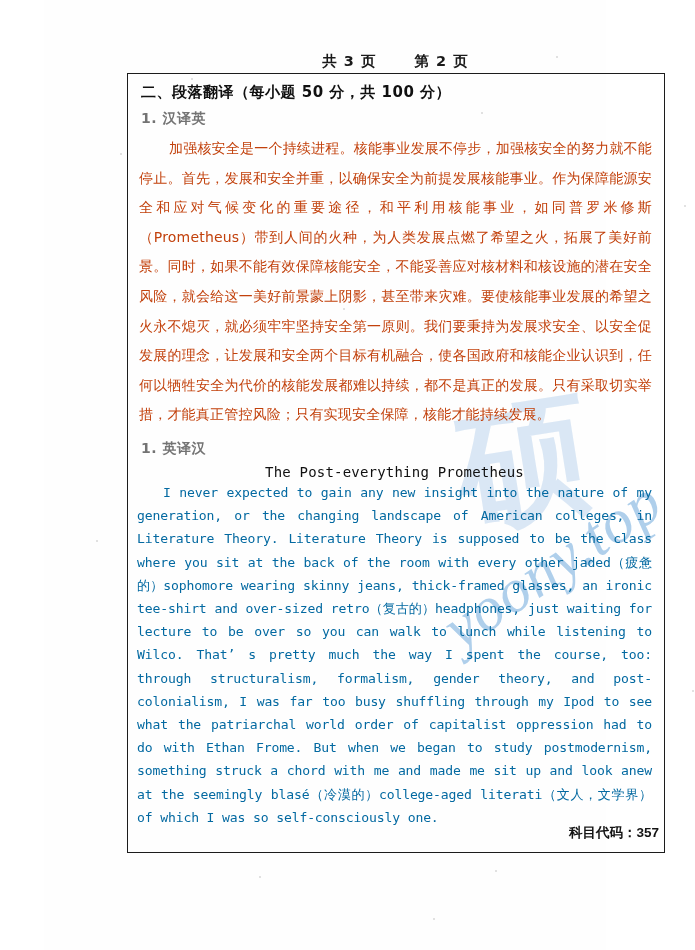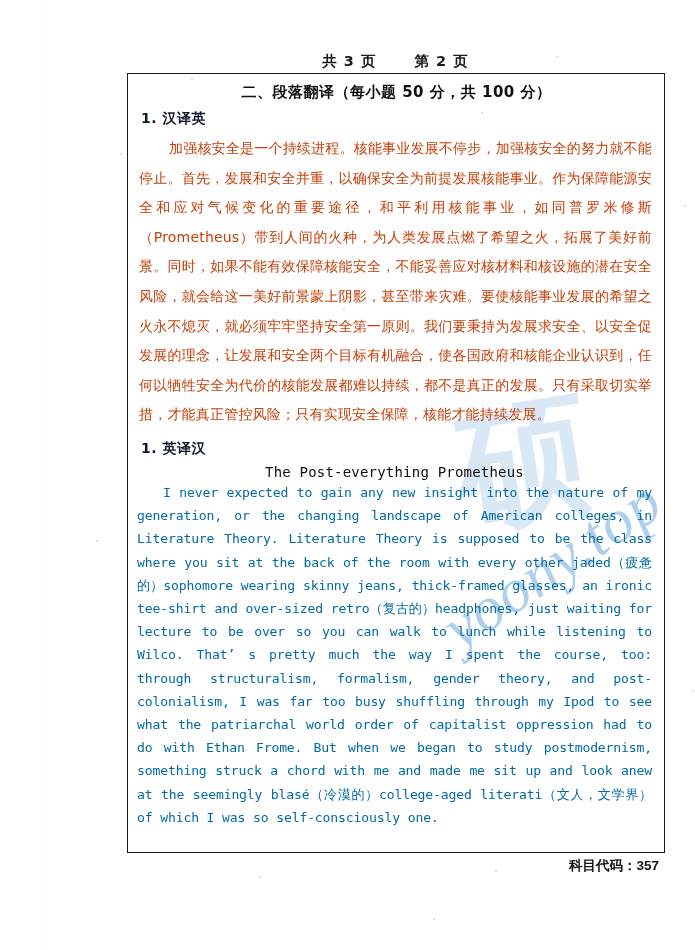--- a/index.html
+++ b/index.html
@@ -104,29 +104,28 @@
   
   .cn-head {
     position: relative;
     z-index: 2;
     font-family: "DejaVu Sans", "Liberation Sans", sans-serif;
     font-weight: 700;
     font-size: 15px;
     color: #101010;
     margin: 0 0 8px 4px;
     letter-spacing: .5px;
-    text-align: center;
   }
   .cn-sub {
     position: relative;
     z-index: 2;
     font-family: "DejaVu Sans", "Liberation Sans", sans-serif;
     font-weight: 700;
     font-size: 14px;
-    color: #0f172a;
+    color: #737373;
     margin: 0 0 6px 4px;
     letter-spacing: .5px;
   }
   .cn-para {
     position: relative;
     z-index: 2;
     font-family: "DejaVu Sans", "Liberation Sans", sans-serif;
     font-size: 14px;
     line-height: 29.6px;
     color: #c2410c;
@@ -161,21 +160,21 @@
     text-indent: 26px;
     letter-spacing: -0.15px;
     word-spacing: 0px;
     hyphens: none;
   }
 
   
   #page-footer {
     position: absolute;
     left: 83px;
-    top: 857px;
+    top: 824px;
     width: 538px;
     text-align: right;
     padding-right: 6px;
     box-sizing: border-box;
     font-family: "DejaVu Sans", "Liberation Sans", sans-serif;
     font-weight: 700;
     font-size: 13.5px;
     color: #141414;
     white-space: nowrap;
   }

